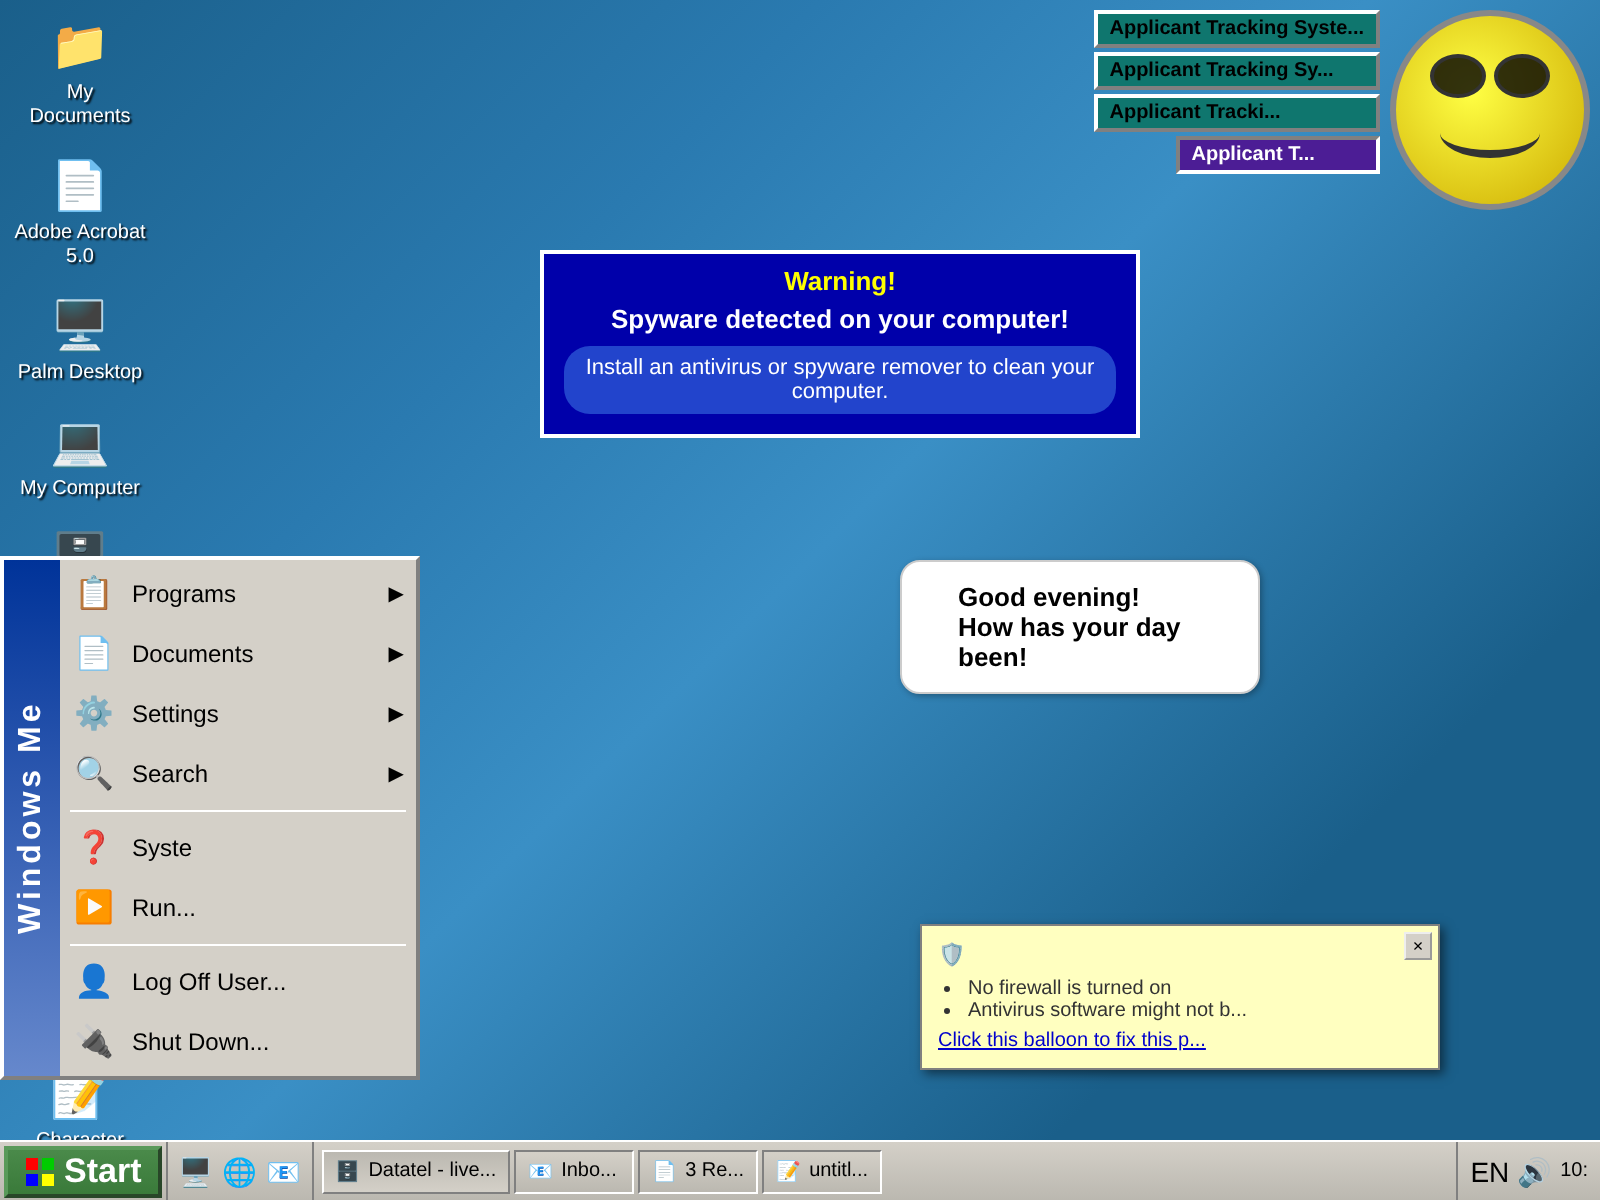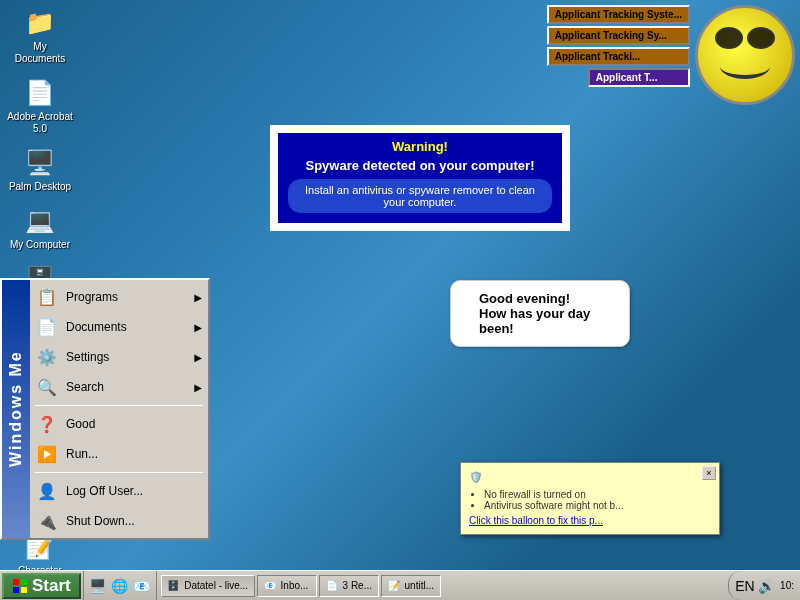--- a/index.html
+++ b/index.html
@@ -67,21 +67,21 @@
       line-height: 1.2;
     }
 
     
     .warning-popup {
       position: absolute;
       top: 125px;
       left: 270px;
       width: 300px;
       background: #0000aa;
-      border: 8px solid #ffffff;
+      border: 2px solid #ffffff;
       padding: 6px 10px 10px;
       z-index: 50;
     }
 
     .warning-title {
       color: #ffff00;
       font-weight: bold;
       font-size: 13px;
       text-align: center;
       margin-bottom: 4px;
@@ -286,21 +286,20 @@
       background: linear-gradient(to bottom, #bbb8b0, #d4d0c8);
     }
 
     .taskbar-tray {
       display: flex;
       align-items: center;
       gap: 4px;
       padding: 0 6px;
       height: 100%;
       border-left: 1px solid #808080;
-      border-radius: 13px;
     }
 
     .tray-icon {
       font-size: 14px;
       cursor: pointer;
     }
 
     .tray-time {
       font-size: 10px;
     }
@@ -378,21 +377,21 @@
 
     
     .applicant-panels {
       position: absolute;
       top: 5px;
       right: 110px;
       z-index: 40;
     }
 
     .applicant-panel {
-      background: #a16207;
+      background: #0f766e;
       border: 2px solid;
       border-color: #fff #808080 #808080 #fff;
       margin-bottom: 2px;
       padding: 2px 6px;
       font-size: 10px;
       font-weight: bold;
       color: #000;
       cursor: pointer;
     }
 
@@ -572,21 +571,21 @@
         <div class="menu-arrow">▶</div>
       </div>
       <div class="menu-item">
         <div class="menu-icon">🔍</div>
         <div class="menu-label">Search</div>
         <div class="menu-arrow">▶</div>
       </div>
       <div class="menu-separator"></div>
       <div class="menu-item">
         <div class="menu-icon">❓</div>
-        <div class="menu-label">Good</div>
+        <div class="menu-label">Syste</div>
       </div>
       <div class="menu-item">
         <div class="menu-icon">▶️</div>
         <div class="menu-label">Run...</div>
       </div>
       <div class="menu-separator"></div>
       <div class="menu-item">
         <div class="menu-icon">👤</div>
         <div class="menu-label">Log Off User...</div>
       </div>

